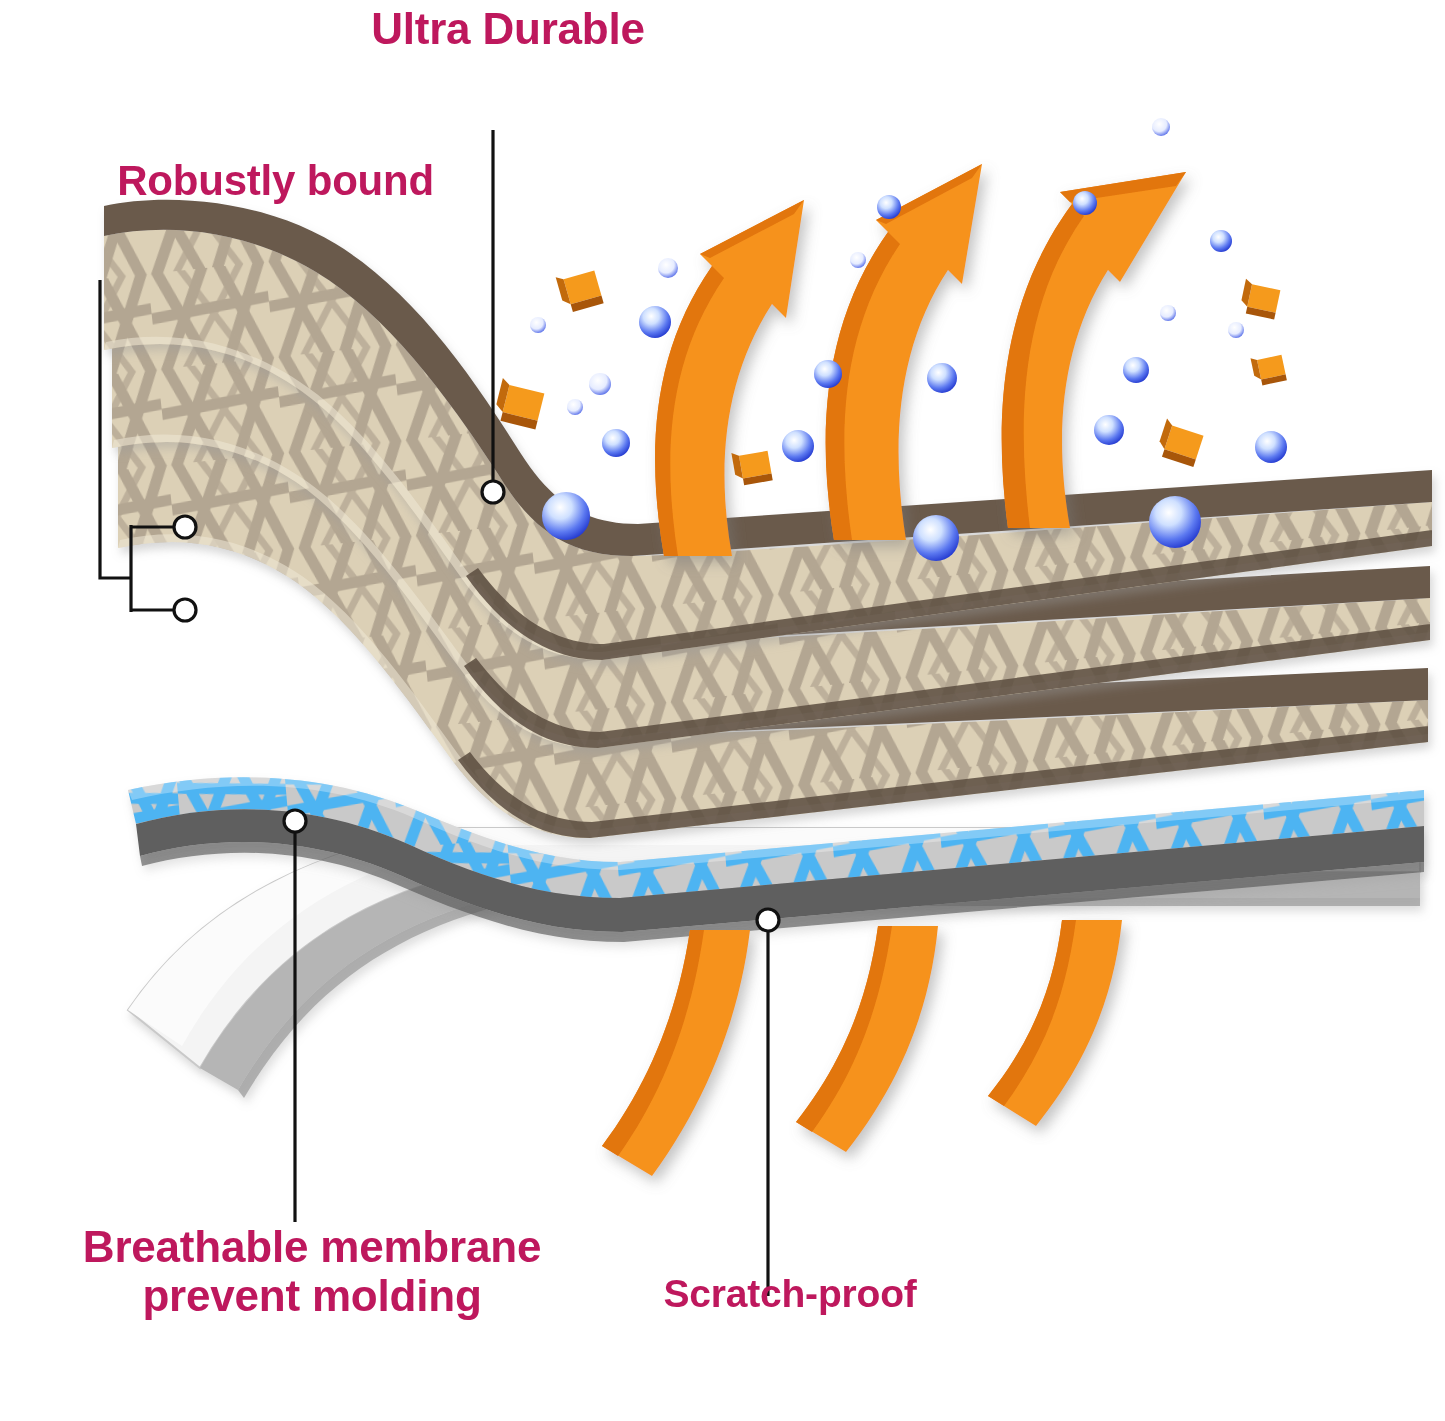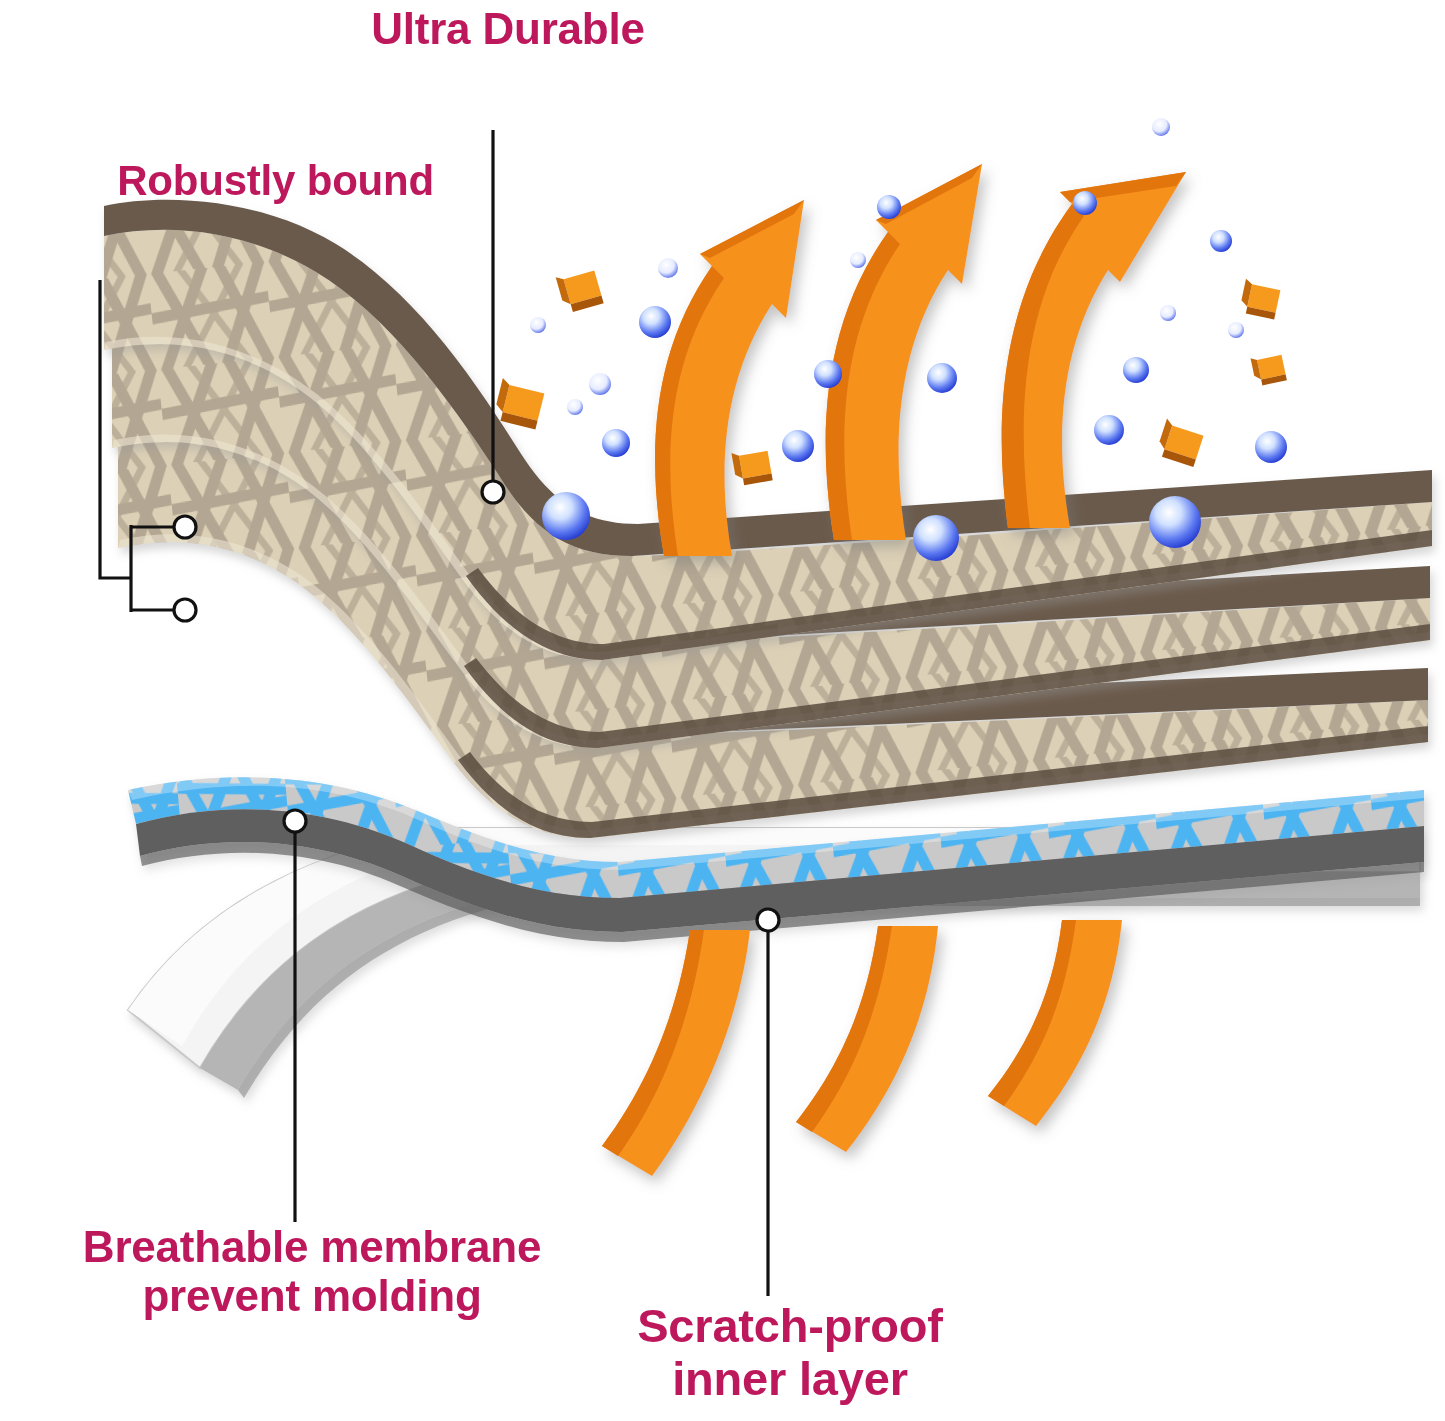--- a/index.html
+++ b/index.html
@@ -7,21 +7,21 @@
   #stage{position:relative;width:1445px;height:1421px;background:#ffffff;}
   #art{position:absolute;left:0;top:0;width:1445px;height:1421px;}
 
   .lbl{position:absolute;color:#be185d;font-weight:bold;line-height:1.12;
        letter-spacing:-0.2px;font-family:"Liberation Sans",sans-serif;}
   .lbl span{display:block;}
 
   #lbl-outer{left:318px;top:4px;width:380px;font-size:44px;text-align:center;}
   #lbl-bound{left:4px;top:145px;width:430px;font-size:42px;text-align:right;margin-top:12px;}
   #lbl-membrane{left:2px;top:1222px;width:620px;font-size:44px;text-align:center;}
-  #lbl-scratch{left:580px;top:1300px;width:420px;font-size:47px;text-align:center;}
+  #lbl-scratch{left:580px;top:1272px;width:420px;font-size:39px;text-align:center;}
 </style>
 </head>
 <body>
 
 <div id="stage">
 
   <svg id="art" viewBox="0 0 1445 1421" xmlns="http://www.w3.org/2000/svg">
     <defs>
 
       <pattern id="weaveTan" width="118" height="96" patternUnits="userSpaceOnUse" patternTransform="rotate(-6)">
@@ -330,16 +330,15 @@
     <span>Robustly bound</span>
   </div>
 
   <div class="lbl" id="lbl-membrane">
     <span>Breathable membrane</span>
     <span>prevent molding</span>
   </div>
 
   <div class="lbl" id="lbl-scratch">
     <span>Scratch-proof</span>
-    <span>inner layer</span>
   </div>
 
 </div>
 
 </body></html>

